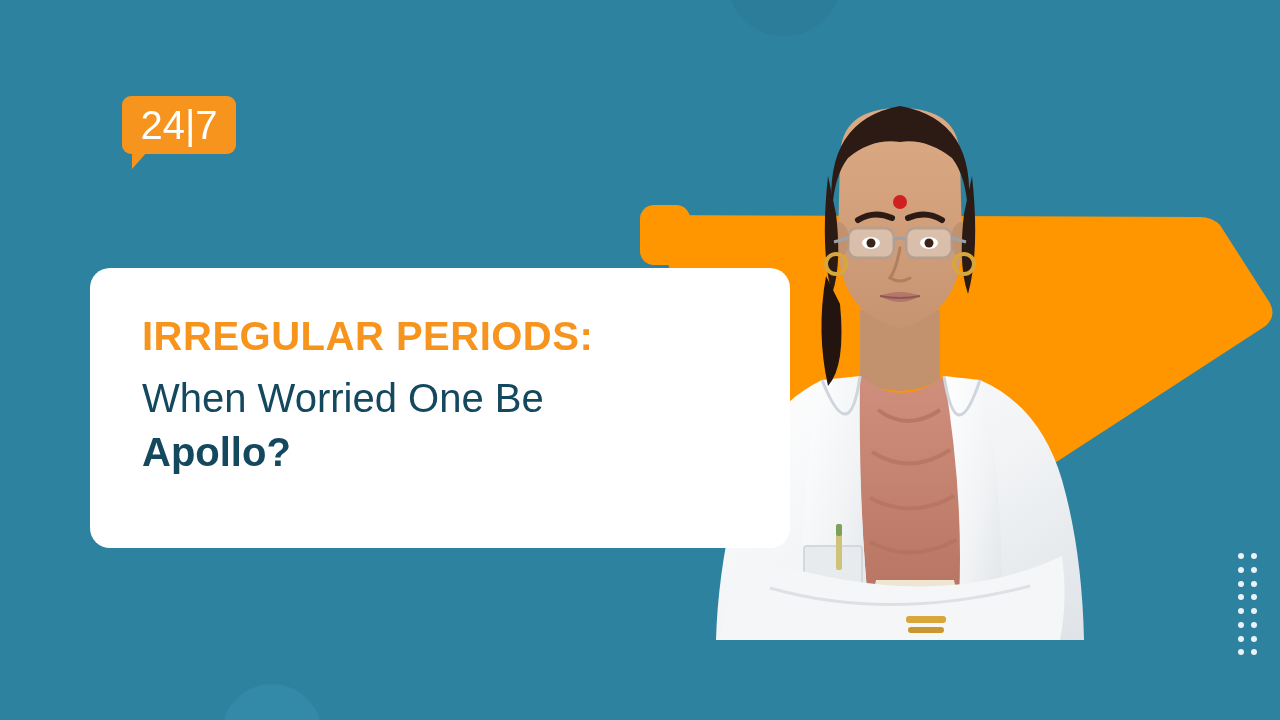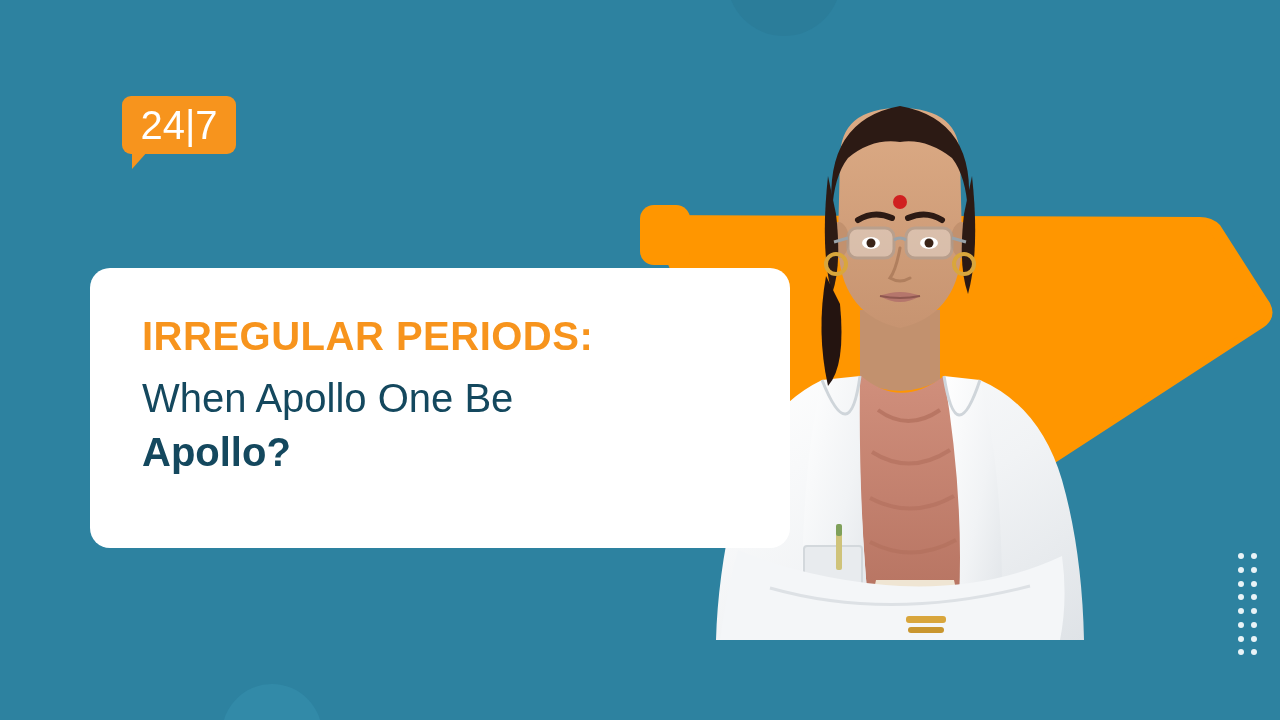--- a/index.html
+++ b/index.html
@@ -295,21 +295,21 @@
         <path d="M 180 216 Q 200 220 220 216" fill="none" stroke="#8e574f" stroke-width="2"></path>
 
         <circle cx="136" cy="184" r="10" fill="none" stroke="#d9a63c" stroke-width="4"></circle>
         <circle cx="264" cy="184" r="10" fill="none" stroke="#d9a63c" stroke-width="4"></circle>
       </g>
     </svg>
   </div>
 
   <div class="title-card">
     <p class="headline-kicker">IRREGULAR PERIODS:</p>
-    <p class="headline-line">When Apollo One Be</p>
+    <p class="headline-line">When Worried One Be</p>
     <p class="headline-line strong">Apollo?</p>
   </div>
 
   <div class="logo">
     <div class="logo-bubble">
       <div class="logo-bubble-tail"></div>
       <div class="logo-bubble-text">24|7</div>
     </div>
   </div>
 

